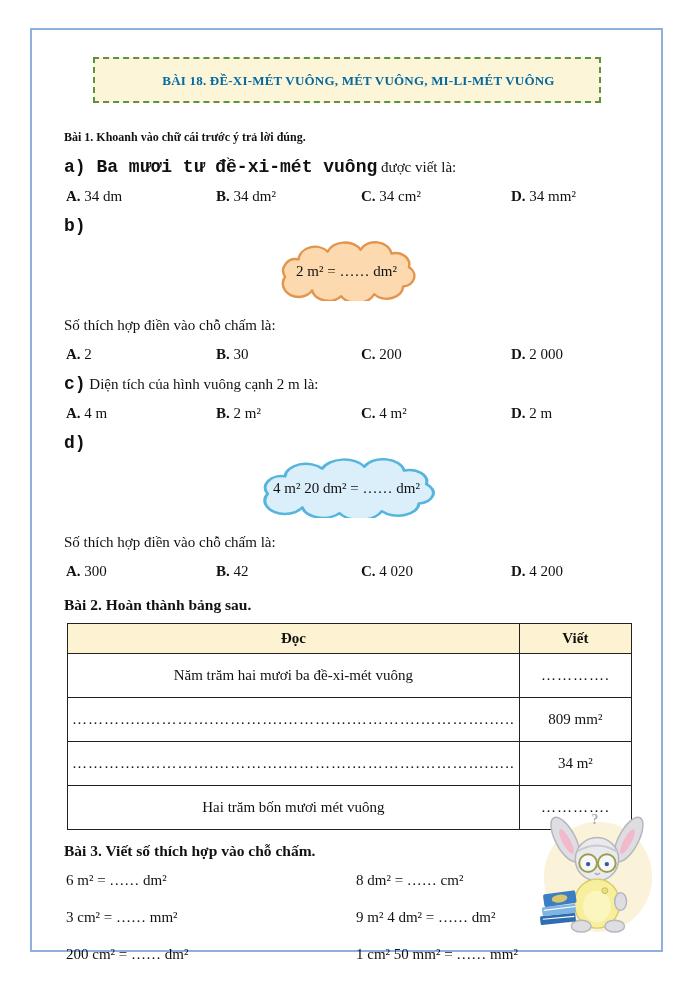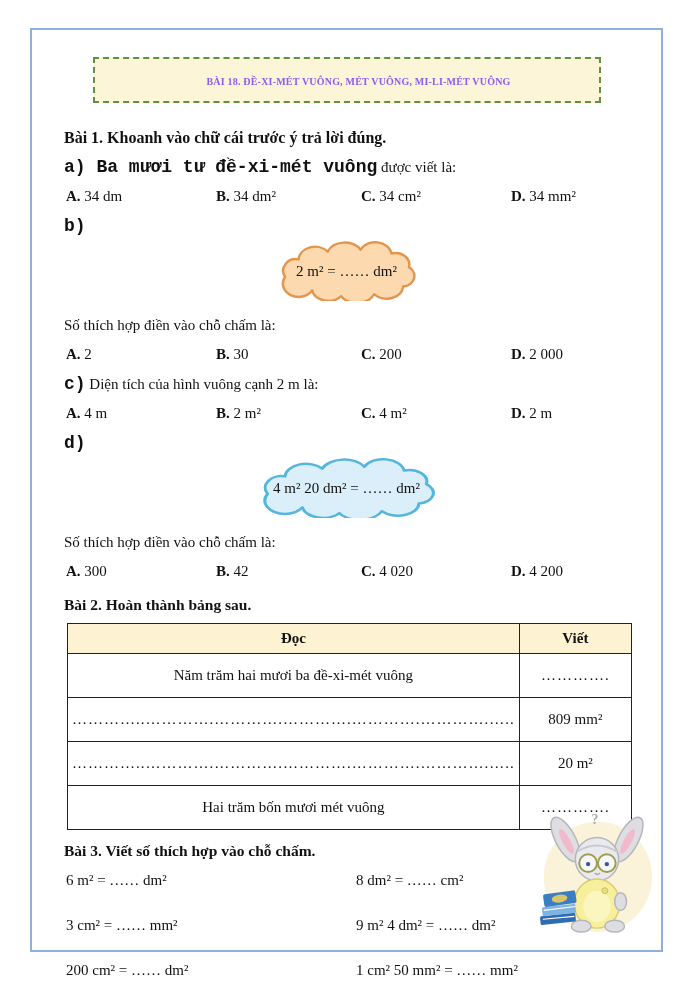--- a/index.html
+++ b/index.html
@@ -8,38 +8,38 @@
     position:absolute;left:30px;top:28px;width:633px;height:924px;
     border:2px solid #8fb0dc;background:#fff;box-sizing:border-box;
     padding:25px 32px 0 32px;
   }
   .title-box{
     margin:2px auto 0 auto;width:508px;
     border:2.5px dashed #5e9140;background:#fdf5d7;
     text-align:center;padding:12px 6px;box-sizing:border-box;
   }
   .title-box .t{
-    color:#8b5cf6;font-weight:bold;font-size:10px;letter-spacing:.2px;margin-left:24px;
+    color:#0369a1;font-weight:bold;font-size:13px;letter-spacing:.2px;margin-left:24px;
   }
-  .h{font-weight:bold;font-size:16px;margin:24px 0 0 0;line-height:21px;}
+  .h{font-weight:bold;font-size:12px;margin:24px 0 0 0;line-height:21px;}
   .h2{font-weight:bold;font-size:15.5px;margin:12px 0 0 0;line-height:21px;}
   .line{font-size:15px;margin:9px 0 0 0;line-height:21px;}
   .line b{font-size:18px;font-family:Liberation Mono, monospace;}
   .opts{display:grid;grid-template-columns:150px 145px 150px 1fr;margin:8px 0 0 2px;font-size:15px;line-height:21px;}
   .opt .ol{font-weight:bold;}
   .cloud-row{display:flex;justify-content:center;margin:4px 0 0 0;}
   .cloud{position:relative;}
   .cloud svg{display:block;}
   .cloud-text{position:absolute;inset:0;display:flex;align-items:center;justify-content:center;font-size:15px;}
   table.ex2{width:565px;border-collapse:collapse;margin:8px 0 0 3px;font-size:15px;padding-left:48px;}
   table.ex2 th, table.ex2 td{border:1.5px solid #222;text-align:center;padding:0 4px;}
   table.ex2 th{background:#fdf3d2;font-weight:bold;height:29px;}
   table.ex2 td{height:43px;}
   table.ex2 td.dots, table.ex2 td.blank{color:#111;letter-spacing:1px;}
-  .ex3-grid{display:grid;grid-template-columns:290px 240px;row-gap:24px;margin:9px 0 0 2px;font-size:15px;line-height:21px;width:530px;}
+  .ex3-grid{display:grid;grid-template-columns:290px 240px;row-gap:16px;margin:9px 0 0 2px;font-size:15px;line-height:21px;width:530px;}
   .mascot{position:absolute;right:6px;bottom:14px;width:120px;height:128px;}
 </style>
 </head>
 <body>
 
 <div class="page-card">
 
   <div class="title-box">
     <span class="t">BÀI 18. ĐỀ-XI-MÉT VUÔNG, MÉT VUÔNG, MI-LI-MÉT VUÔNG</span>
   </div>
@@ -121,21 +121,21 @@
       <tr>
         <td>Năm trăm hai mươi ba đề-xi-mét vuông</td>
         <td class="blank">………….</td>
       </tr>
       <tr>
         <td class="dots">…………..………….………….………….………….………….…..</td>
         <td>809 mm²</td>
       </tr>
       <tr>
         <td class="dots">…………..………….………….………….………….………….…..</td>
-        <td>20 m²</td>
+        <td>34 m²</td>
       </tr>
       <tr>
         <td>Hai trăm bốn mươi mét vuông</td>
         <td class="blank">………….</td>
       </tr>
     </tbody>
   </table>
 
   <p class="h2" style="margin-top:10px;">Bài 3. Viết số thích hợp vào chỗ chấm.</p>
 

